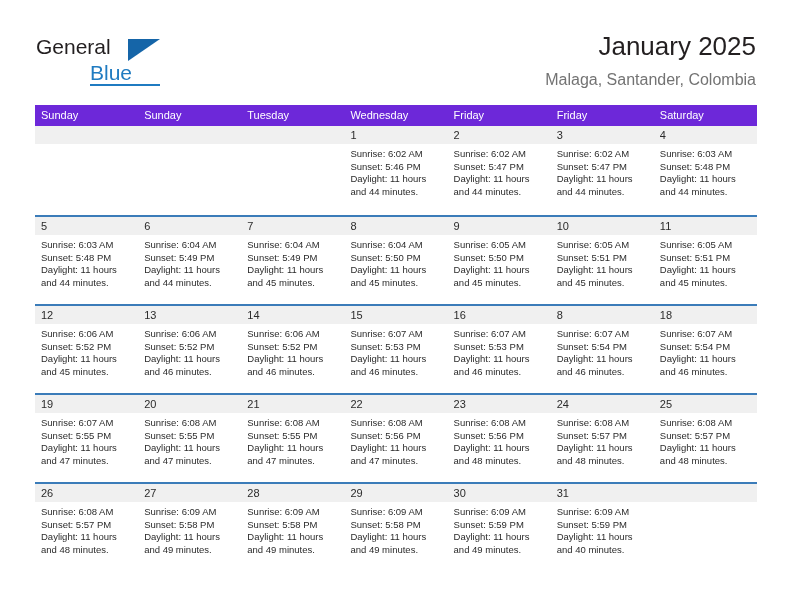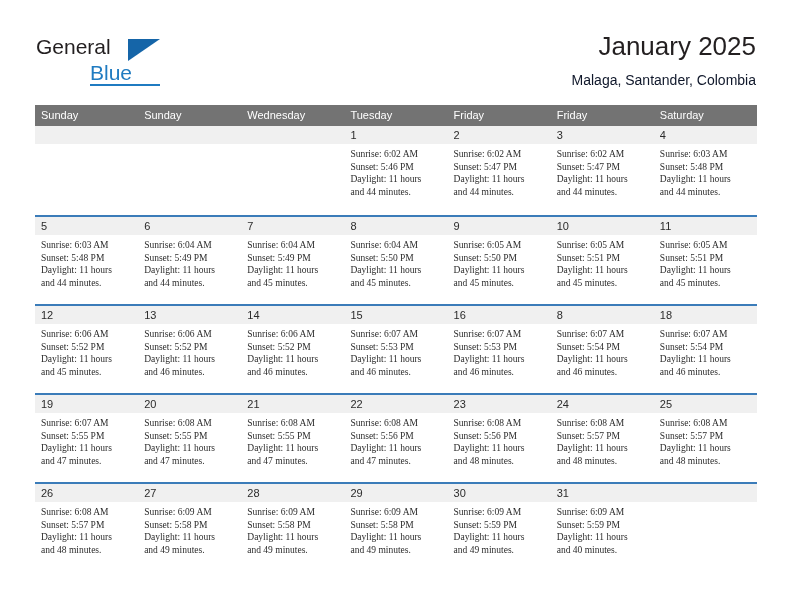--- a/index.html
+++ b/index.html
@@ -63,37 +63,37 @@
     right: 36px; top: 30px;
     text-align: right;
   }
   .cal-title {
     font-size: 26px;
     color: #231f20;
     line-height: 32px;
     white-space: nowrap;
   }
   .cal-subtitle {
-    font-size: 14px;
-    color: #0f172a;
+    font-size: 16px;
+    color: #737373;
     line-height: 20px;
     margin-top: 8px;
     white-space: nowrap;
   }
 
   
   .calendar {
     position: absolute;
     left: 35px; top: 105px;
     width: 722px;
   }
   .weekdays {
     display: flex;
     width: 100%;
-    background: #737373;
+    background: #6d28d9;
     height: 21px;
   }
   .weekday {
     flex: 1 1 0;
     color: #ffffff;
     font-size: 11px;
     line-height: 21px;
     padding-left: 6px;
     white-space: nowrap;
     overflow: hidden;
@@ -118,21 +118,20 @@
     padding-left: 6px;
     font-size: 11px;
     line-height: 18px;
     color: #2b2b2b;
   }
   .day-body {
     padding: 4px 6px 0 6px;
     font-size: 9.5px;
     line-height: 12.6px;
     color: #2b2b2b;
-    font-family: Liberation Serif, serif;
   }
   .day-body div { white-space: nowrap; }
 </style>
 </head>
 <body>
 
 <div id="page">
 
   <div class="header">
 
@@ -147,22 +146,22 @@
       <div class="cal-title">January 2025</div>
       <div class="cal-subtitle">Malaga, Santander, Colombia</div>
     </div>
 
   </div>
 
   <div class="calendar">
     <div class="weekdays" id="weekday-row">
         <div class="weekday">Sunday</div>
         <div class="weekday">Sunday</div>
+        <div class="weekday">Tuesday</div>
         <div class="weekday">Wednesday</div>
-        <div class="weekday">Tuesday</div>
         <div class="weekday">Friday</div>
         <div class="weekday">Friday</div>
         <div class="weekday">Saturday</div>
       </div>
     <div id="weeks-container">
         <div class="week">
           <div class="day empty">
             <div class="day-num-band"></div>
           </div>
           <div class="day empty">

